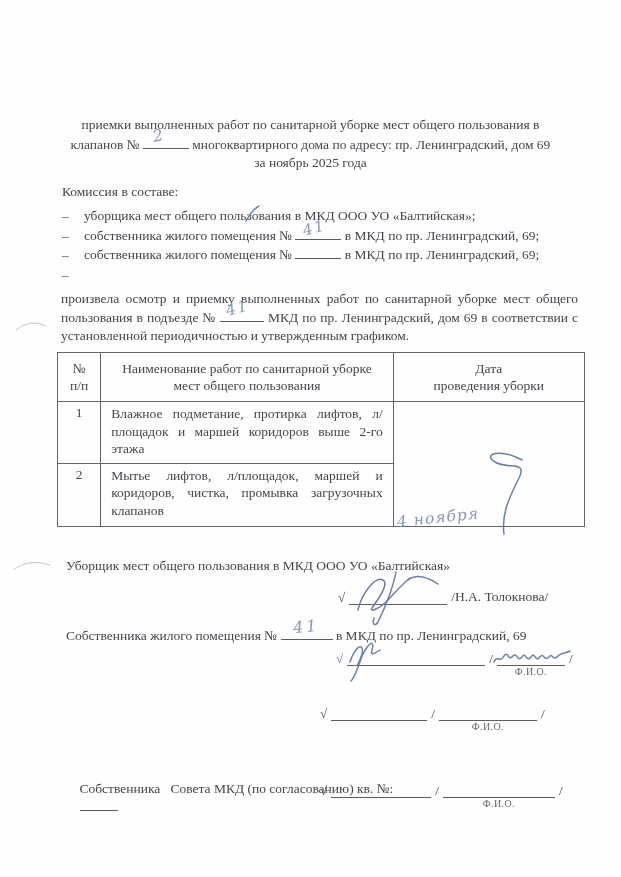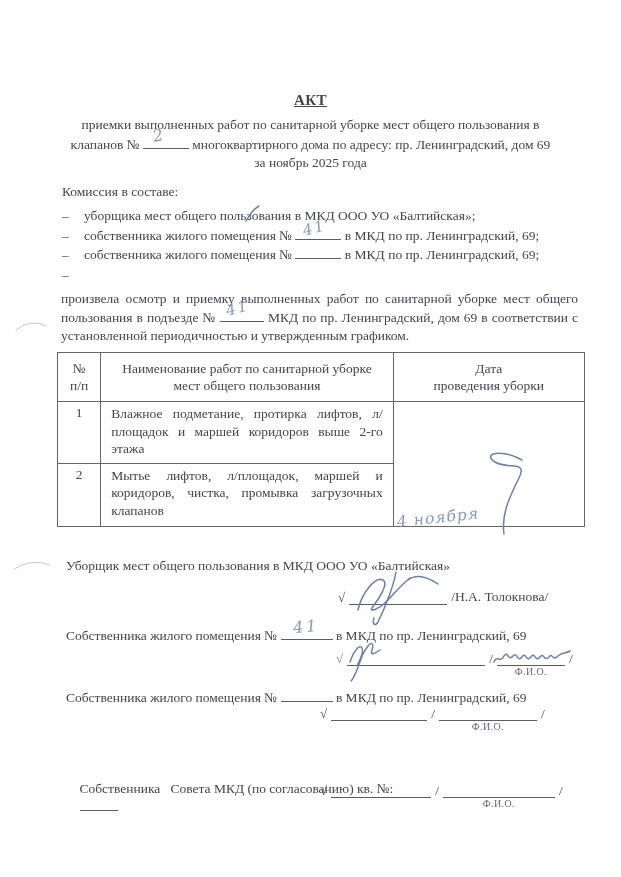--- a/index.html
+++ b/index.html
@@ -79,21 +79,20 @@
 
 <div class="page">
 
   <svg class="hw-svg faint" style="left:14px;top:316px;" width="36" height="18">
       <path d="M2,14 Q16,2 32,10"></path>
     </svg>
   <svg class="hw-svg faint" style="left:12px;top:556px;" width="42" height="18">
       <path d="M2,13 Q19,2 38,9"></path>
     </svg>
 
-  <div class="abs doc-title"><span>АКТ</span></div>
 
   <div class="abs subtitle">
     <span>приемки выполненных работ по санитарной уборке мест общего пользования в</span><br>
     <span>клапанов №</span>
     <span class="blank" style="width:46px;">
       <span class="hwtext" style="left:10px;top:-8px;font-size:16px;transform:rotate(-12deg);">2</span>
     </span>
     <span>многоквартирного дома по адресу: пр. Ленинградский, дом 69</span><br>
     <span>за ноябрь 2025 года</span>
   </div>
@@ -199,25 +198,20 @@
     <span class="slash">/</span>
   </div>
   <svg class="hw-svg" style="left:346px;top:636px;" width="64" height="48">
     <path d="M4,26 C8,14 14,8 16,12 C18,16 14,24 12,28 C10,32 16,18 22,10 C26,5 28,8 26,14 C24,20 28,18 34,14"></path>
     <path d="M16,20 C12,32 8,42 5,45"></path>
   </svg>
   <svg class="hw-svg" style="left:490px;top:646px;" width="86" height="26">
     <path d="M4,16 C7,8 10,18 14,10 C18,4 18,16 23,10 C27,5 27,17 32,11 C36,5 36,17 41,11 C45,5 45,17 50,11 C54,6 54,16 59,11 C63,6 62,16 68,10 C72,6 75,8 80,5"></path>
   </svg>
 
-  <div class="sig-label" style="top:688px;">
-    <span>Собственника жилого помещения №</span>
-    <span class="blank" style="width:52px;"></span>
-    <span>в МКД по пр. Ленинградский, 69</span>
-  </div>
 
   <div class="sig" style="left:320px;top:705px;">
     <span class="check">√</span>
     <span class="sline" style="width:96px;"></span>
     <span class="slash">/</span>
     <span class="sline" style="width:98px;">
       <span class="fio">Ф.И.О.</span>
     </span>
     <span class="slash">/</span>
   </div>

